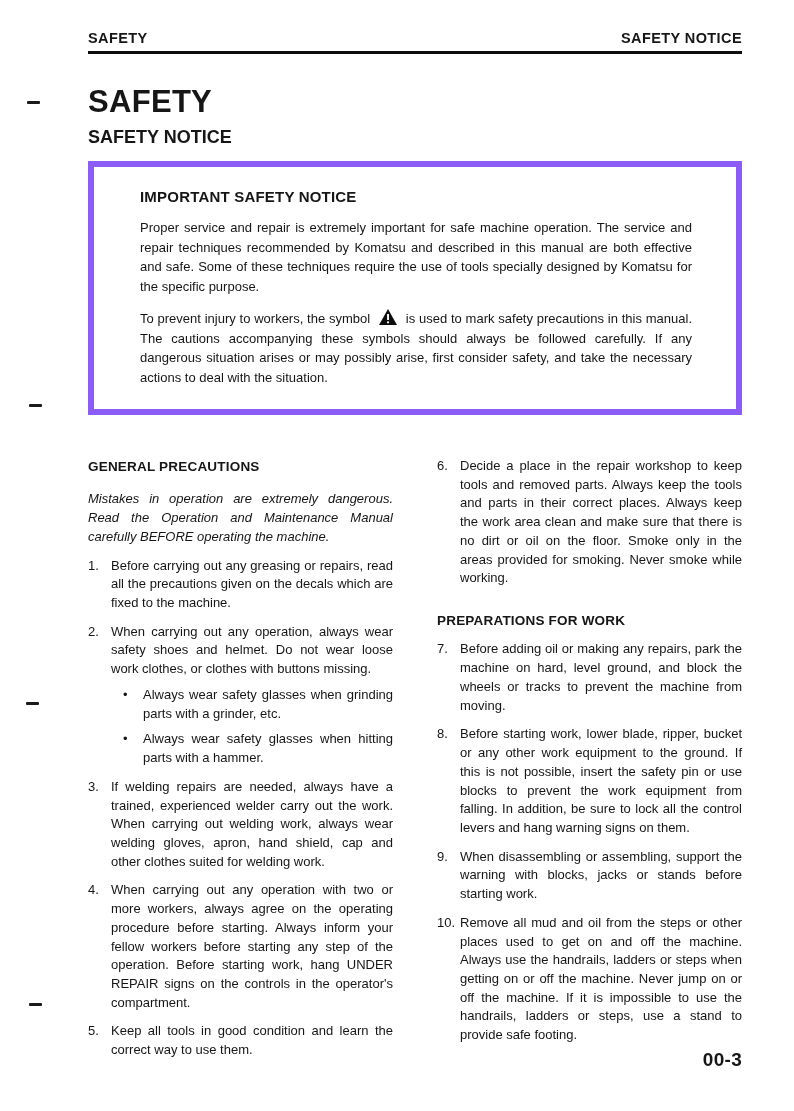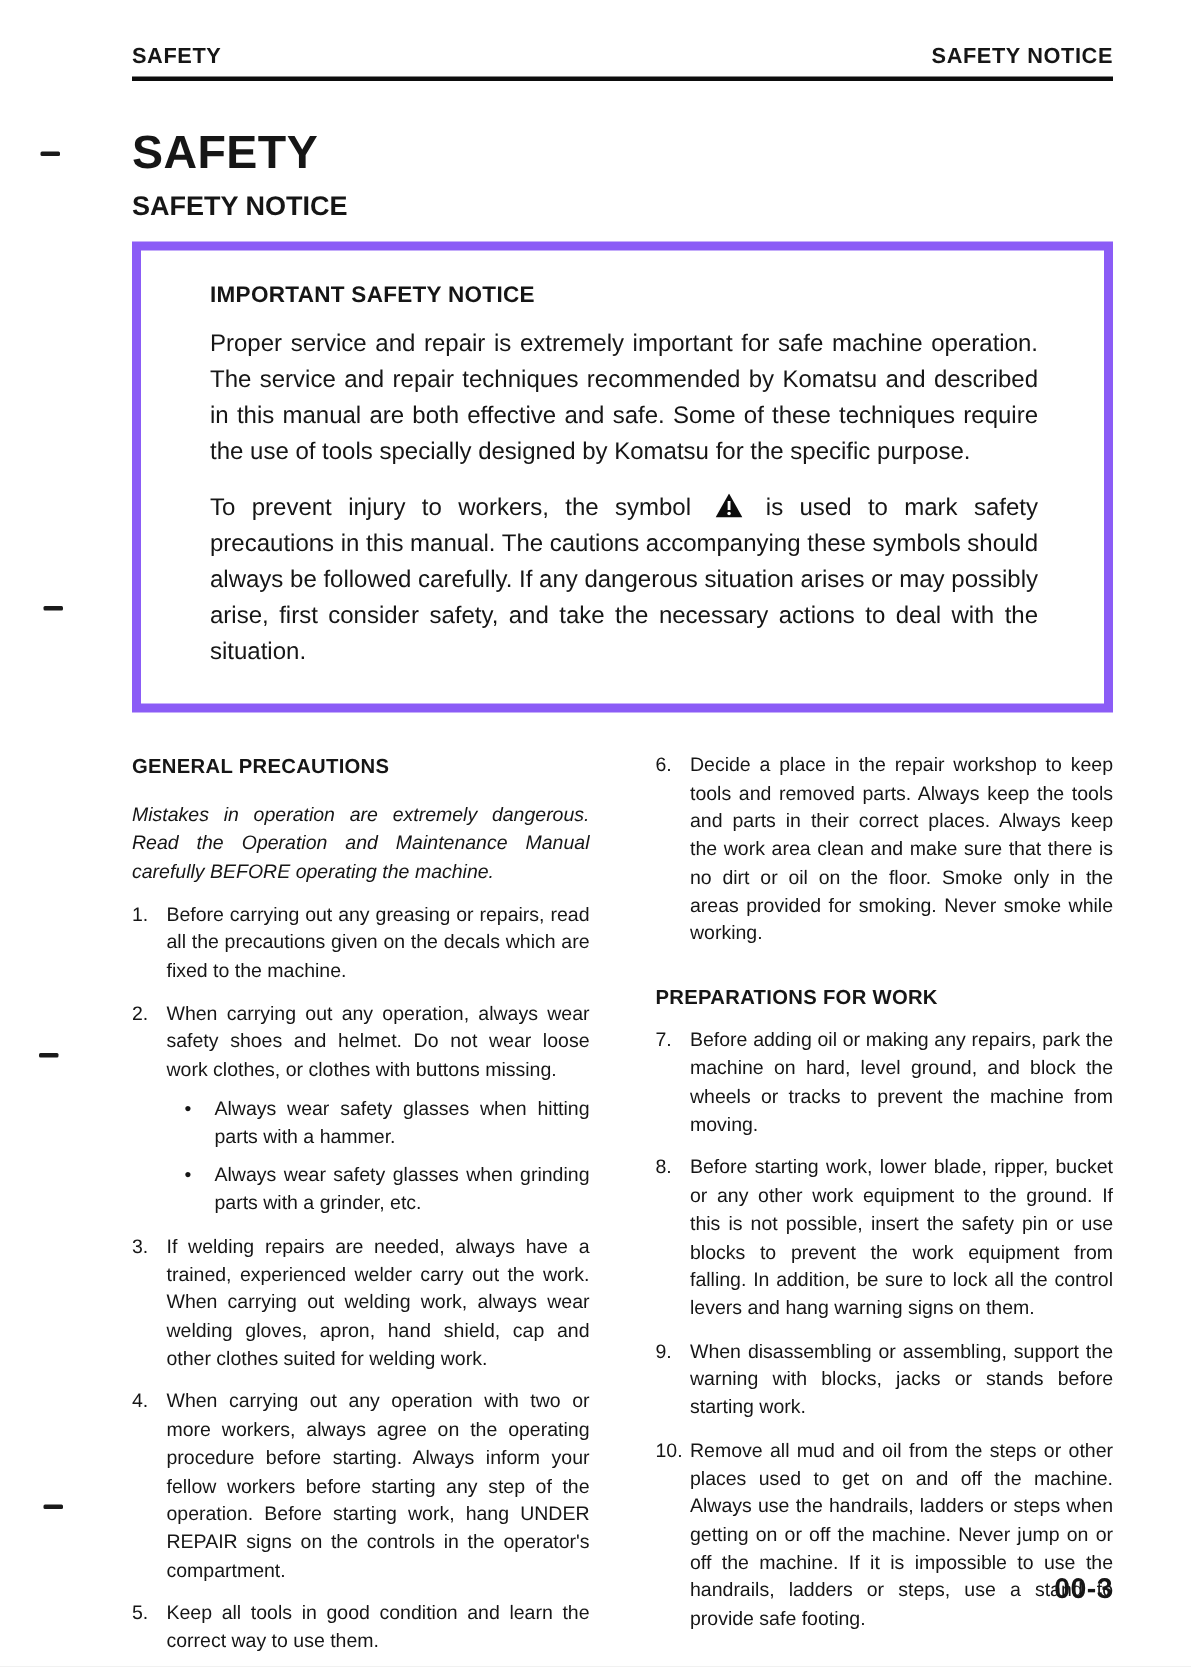--- a/index.html
+++ b/index.html
@@ -64,21 +64,21 @@
     position: relative;
   }
   .notice-heading {
     font-size: 15px;
     font-weight: bold;
     margin-top: 4px;
     letter-spacing: 0.2px;
   }
   .notice-box p {
     margin-top: 13px;
-    font-size: 16px;
+    font-size: 13px;
     line-height: 1.5;
     text-align: justify;
   }
   .warn-icon {
     display: inline-block;
     vertical-align: -2px;
     margin: 0 5px;
     line-height: 0;
   }
 
@@ -92,21 +92,21 @@
     opacity: 0.82;
     letter-spacing: 0.5px;
     z-index: 5;
     white-space: nowrap;
     text-shadow: 0 0 1px #9a9a9a;
   }
 
   .columns {
     display: flex;
     gap: 44px;
-    margin-top: 26px;
+    margin-top: 42px;
     font-size: 13px;
     line-height: 1.44;
   }
   .col { width: 308px; }
   .col-heading {
     font-size: 13.5px;
     font-weight: bold;
     letter-spacing: 0.2px;
   }
   .col .intro {
@@ -192,24 +192,24 @@
         <div class="item">
           <span class="num">1.</span>
           <span class="txt">Before carrying out any greasing or repairs, read all the precautions given on the decals which are fixed to the machine.</span>
         </div>
 
         <div class="item">
           <span class="num">2.</span>
           <div class="txt-wrap">
             <span class="txt">When carrying out any operation, always wear safety shoes and helmet. Do not wear loose work clothes, or clothes with buttons missing.</span>
             <div class="bullet">
-                <span>Always wear safety glasses when hitting parts with a hammer.</span>
+                <span>Always wear safety glasses when grinding parts with a grinder, etc.</span>
               </div>
             <div class="bullet">
-                <span>Always wear safety glasses when grinding parts with a grinder, etc.</span>
+                <span>Always wear safety glasses when hitting parts with a hammer.</span>
               </div>
           </div>
         </div>
 
         <div class="item">
           <span class="num">3.</span>
           <span class="txt">If welding repairs are needed, always have a trained, experienced welder carry out the work. When carrying out welding work, always wear welding gloves, apron, hand shield, cap and other clothes suited for welding work.</span>
         </div>
 
         <div class="item">

